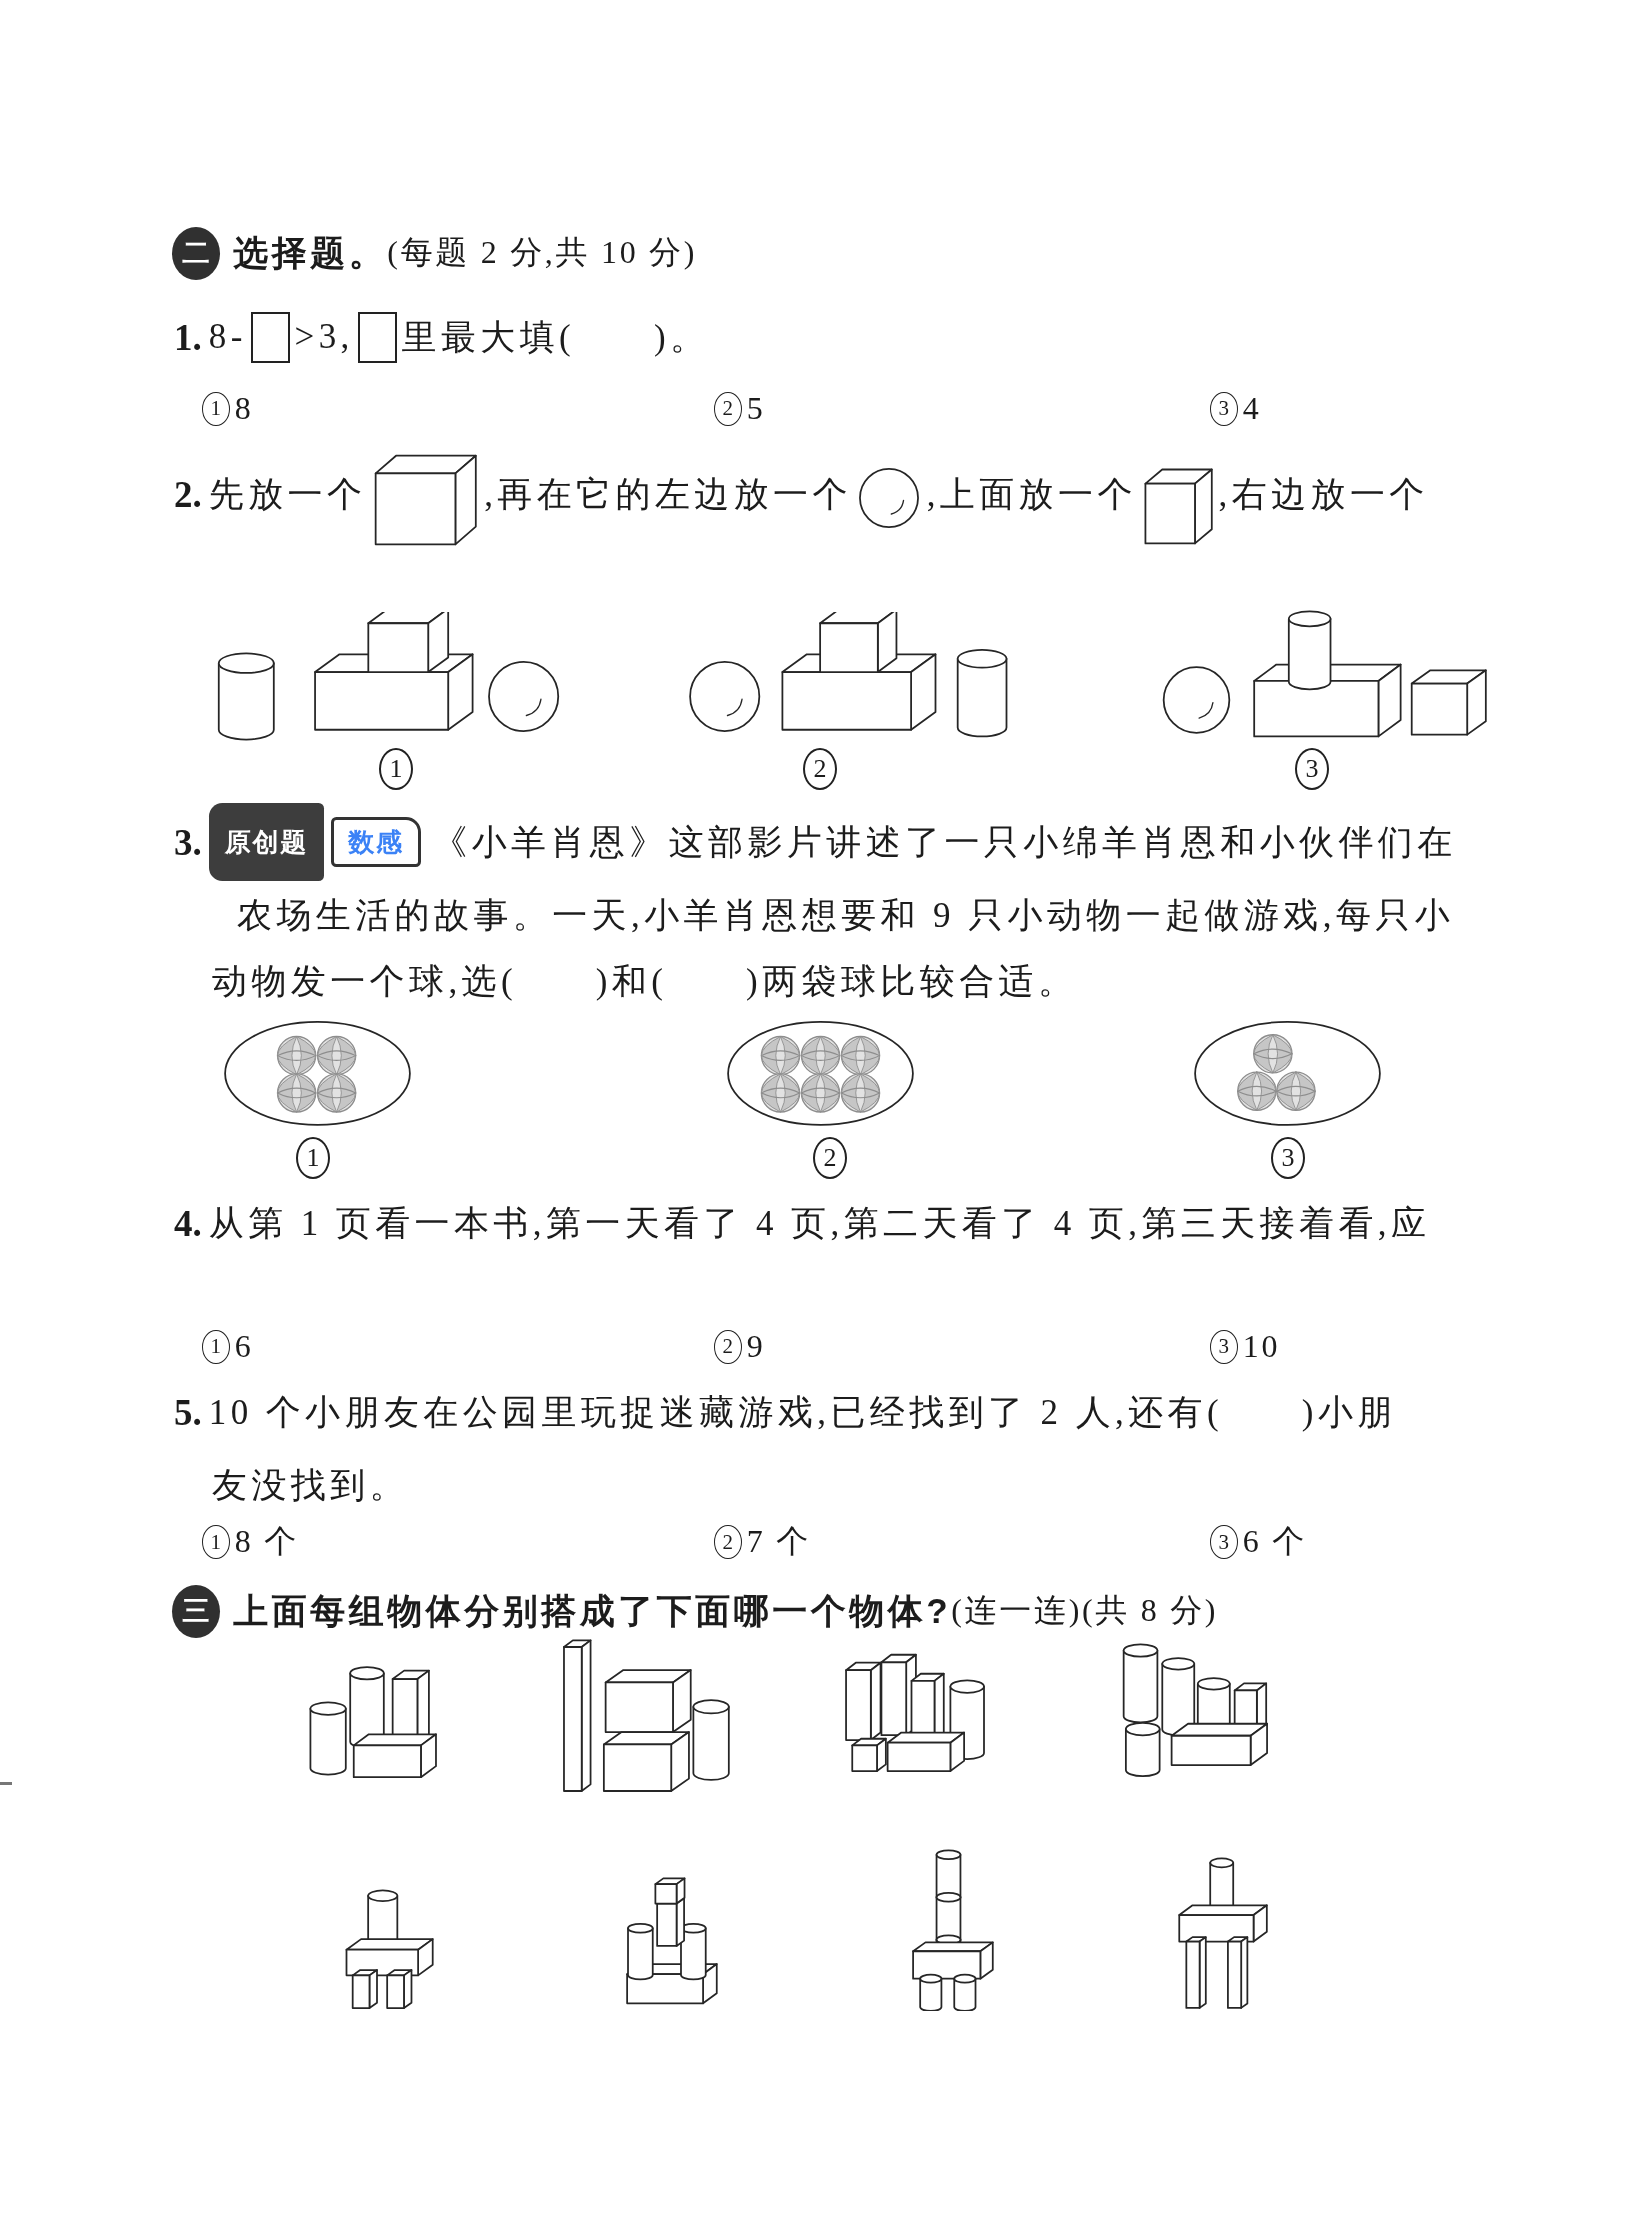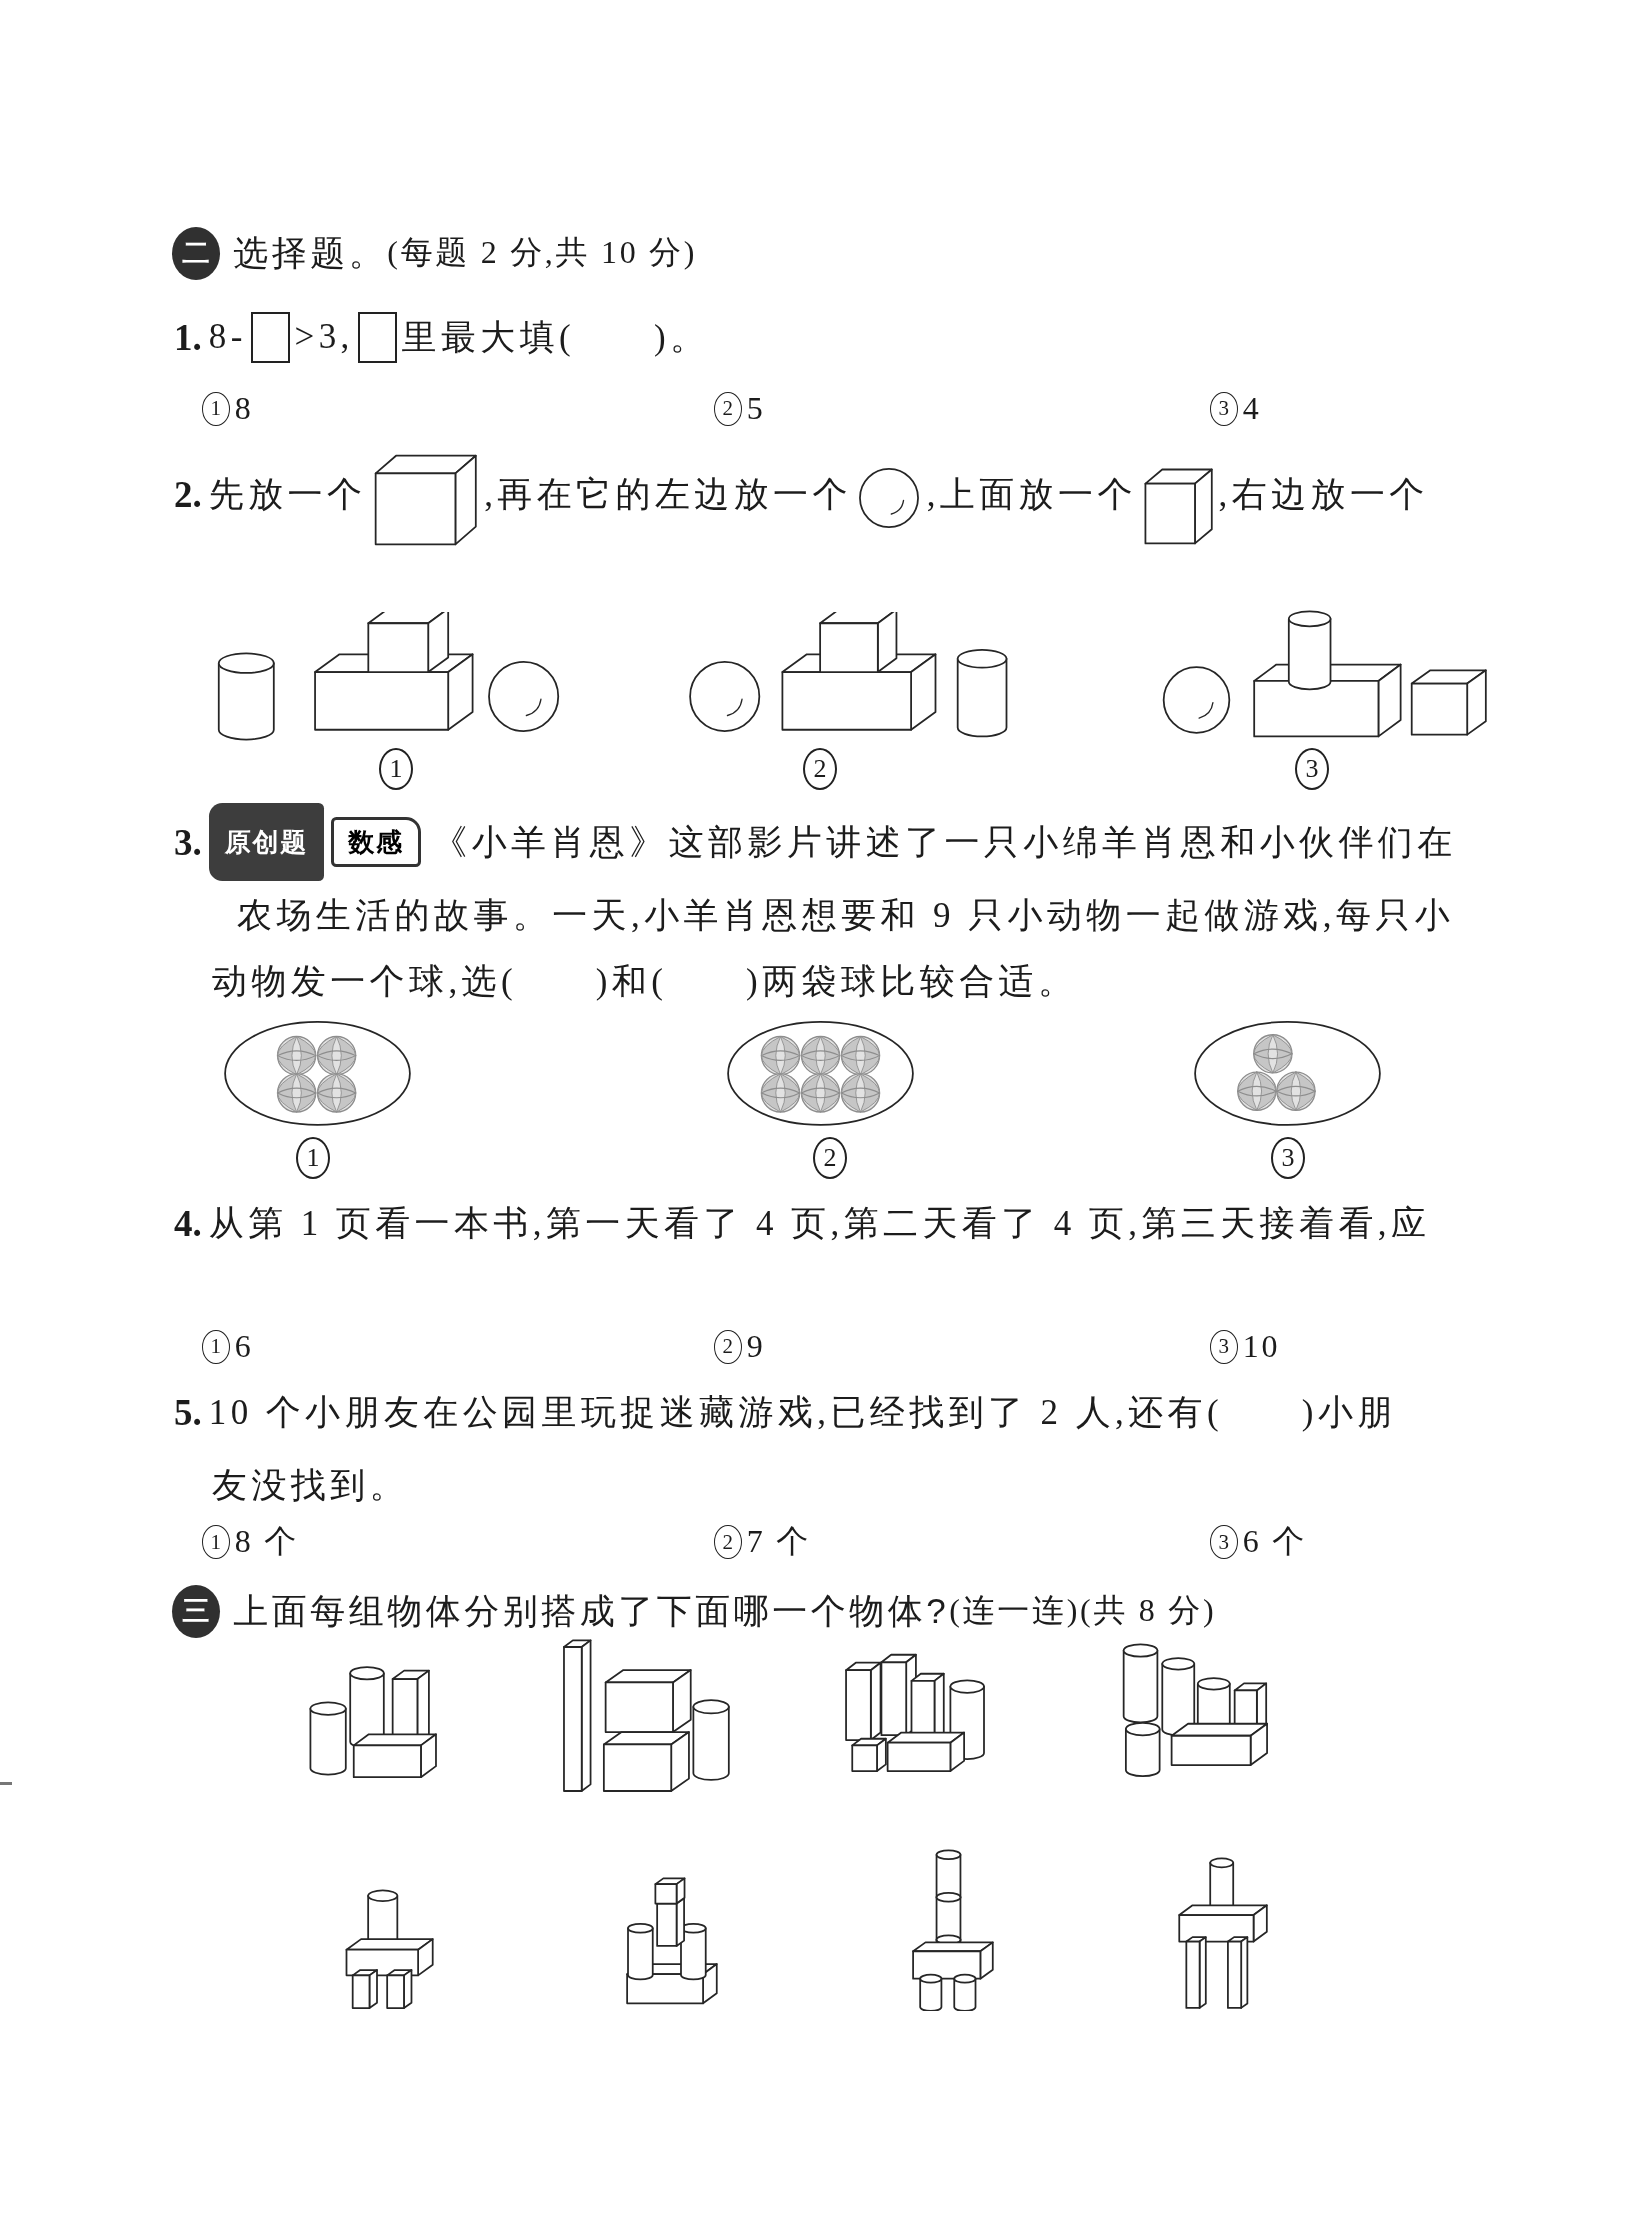--- a/index.html
+++ b/index.html
@@ -15,27 +15,27 @@
   .cnum{box-sizing:border-box;display:inline-flex;align-items:center;justify-content:center;
         width:27.5px;height:34px;border:1.8px solid #222;border-radius:50%;font-size:21px;
         margin-right:5.3px;flex:none;letter-spacing:0;}
   .opt{position:absolute;display:flex;align-items:center;font-size:32px;letter-spacing:2.7px;white-space:pre;}
   .figlabel{position:absolute;box-sizing:border-box;width:34px;height:42px;border:2.2px solid #222;border-radius:50%;
         display:flex;align-items:center;justify-content:center;font-size:26px;}
   .sec{position:absolute;display:flex;align-items:center;white-space:pre;}
   .secicon{width:48px;height:53px;background:#303030;color:#fff;border-radius:50%;
         display:flex;align-items:center;justify-content:center;font-size:27.5px;font-weight:700;
         margin-right:13.3px;flex:none;font-family:"Liberation Sans",sans-serif;}
-  .sec .t{font-weight:400;font-size:35px;letter-spacing:3.5px;font-family:"Liberation Sans",sans-serif;}
+  .sec .t{font-weight:700;font-size:35px;letter-spacing:3.5px;font-family:"Liberation Sans",sans-serif;}
   .sec .m{font-size:32px;letter-spacing:2.7px;}
   .tagdark{display:inline-flex;align-items:center;justify-content:center;height:50px;padding:14px 16px;
         background:#3d3d3d;color:#fff;font-weight:700;font-size:26px;border-radius:13.3px 5.3px 5.3px 13.3px;
         margin-right:7px;flex:none;letter-spacing:1.8px;}
   .taglight{display:inline-flex;align-items:center;justify-content:center;box-sizing:border-box;height:50px;padding:0 14px;
-        border:3.1px solid #333;background:#fff;color:#000000;font-weight:700;font-size:26px;
+        border:3.1px solid #333;background:#fff;color:#3b82f6;font-weight:700;font-size:26px;
         border-radius:5.3px 15px 5.3px 5.3px;margin-right:11.5px;flex:none;letter-spacing:1.8px;}
   .artifact{position:absolute;left:0;top:1782px;width:11.5px;height:3.1px;background:#777;}
 </style>
 </head>
 <body>
 
 <div class="page">
 
   <div class="sec" style="left:172px;top:224px;height:58px;">
     <span class="secicon">二</span>

